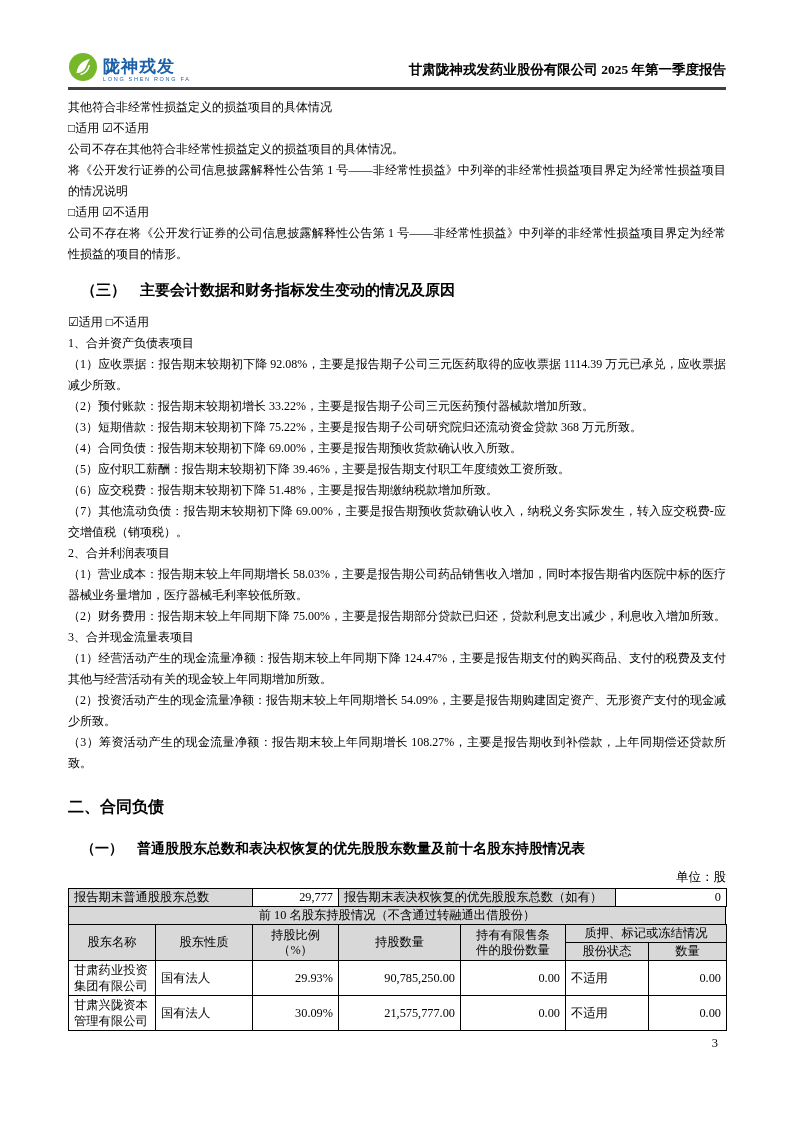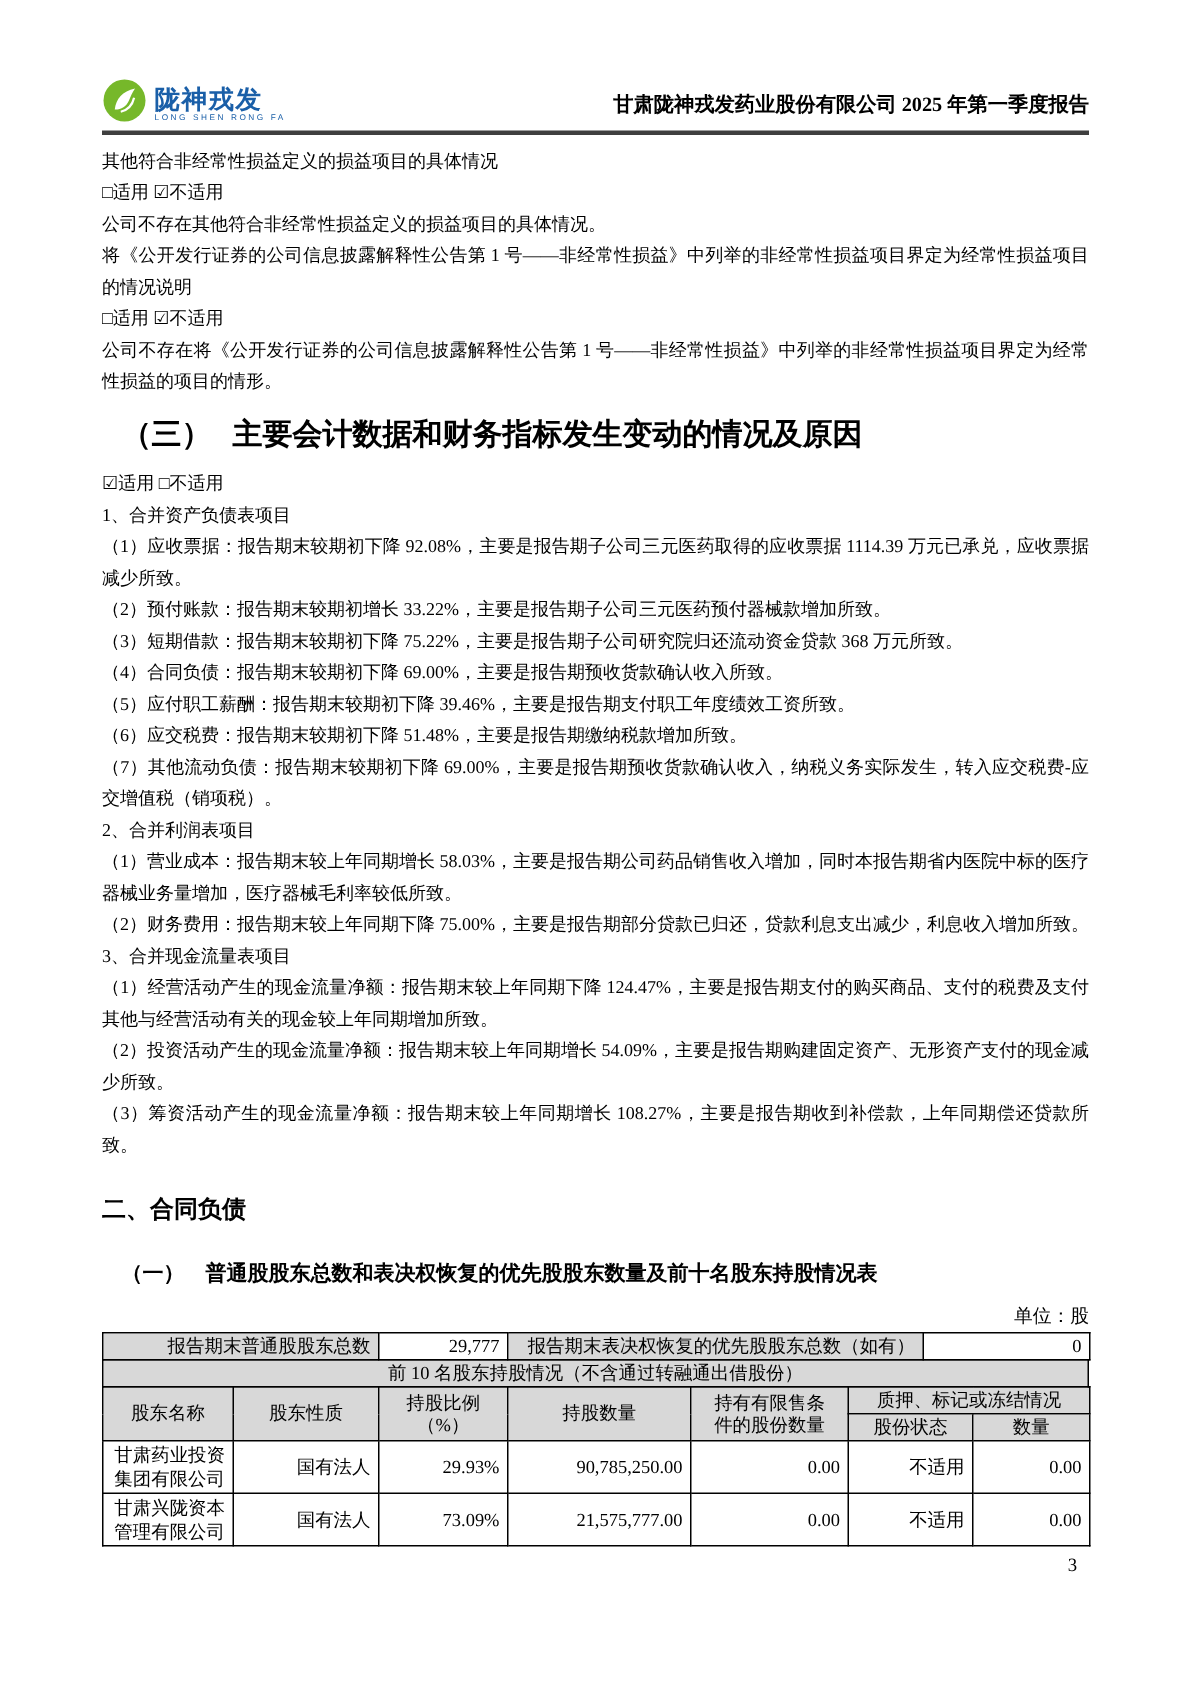--- a/index.html
+++ b/index.html
@@ -23,41 +23,41 @@
            font-size:17px;color:var(--logo-blue);letter-spacing:1px;}
   .logo-en{font-family:"Liberation Sans","DejaVu Sans",sans-serif;font-size:5.5px;
            color:var(--logo-blue);letter-spacing:1.7px;margin-top:2px;}
   .doc-title{font-size:13.5px;font-weight:bold;padding-bottom:3px;}
   .header-rule{height:3px;background:var(--rule);margin-top:5px;}
 
   
   .para{margin:0;font-size:12px;line-height:21px;text-align:justify;}
   .intro{margin-top:7px;}
   .h3{font-family:"Liberation Sans","DejaVu Sans",sans-serif;font-weight:bold;
-      font-size:20px;line-height:22px;margin:14px 0 11px;padding-left:13px;}
+      font-size:15px;line-height:22px;margin:14px 0 11px;padding-left:13px;}
   .h2{font-family:"Liberation Sans","DejaVu Sans",sans-serif;font-weight:bold;
       font-size:16px;line-height:24px;margin:21px 0 0;}
   .h4{font-family:"Liberation Sans","DejaVu Sans",sans-serif;font-weight:bold;
       font-size:14px;line-height:22px;margin:18px 0 0;padding-left:13px;}
   .h-num{margin-right:14px;}
   .unit-line{text-align:right;font-size:12.5px;line-height:16px;margin-top:10px;margin-bottom:3px;}
 
   
   .tbl{border-collapse:collapse;width:658px;table-layout:fixed;font-size:12.3px;}
   .tbl td{border:1px solid #000;padding:1px 5px;vertical-align:middle;line-height:15px;
           overflow:hidden;}
   .t1 td{height:18px;}
   .t2{margin-top:-1px;}
   .t2 td{height:15px;text-align:center;margin-left:48px;}
   .t3{margin-top:-1px;}
   .t3 thead td{text-align:center;height:15px;}
   .t3 tbody td{height:35px;line-height:16px;}
   .g{background:var(--table-header-bg);}
   .right{text-align:right;}
-  .left{text-align:right;}
+  .left{text-align:left;}
   .blk{display:block;}
 
   .page-num{position:absolute;top:1036px;left:68px;width:650px;text-align:right;font-size:12.5px;}
 </style>
 </head>
 <body>
 
 <div class="page">
   <div class="content">
 
@@ -180,21 +180,21 @@
             <td class="right">29.93%</td>
             <td class="right">90,785,250.00</td>
             <td class="right">0.00</td>
             <td class="left">不适用</td>
             <td class="right">0.00</td>
           </tr>
 
           <tr>
             <td class="left">甘肃兴陇资本管理有限公司</td>
             <td class="left">国有法人</td>
-            <td class="right">73.09%</td>
+            <td class="right">30.09%</td>
             <td class="right">21,575,777.00</td>
             <td class="right">0.00</td>
             <td class="left">不适用</td>
             <td class="right">0.00</td>
           </tr>
         </tbody>
     </table>
 
   </div>
 

